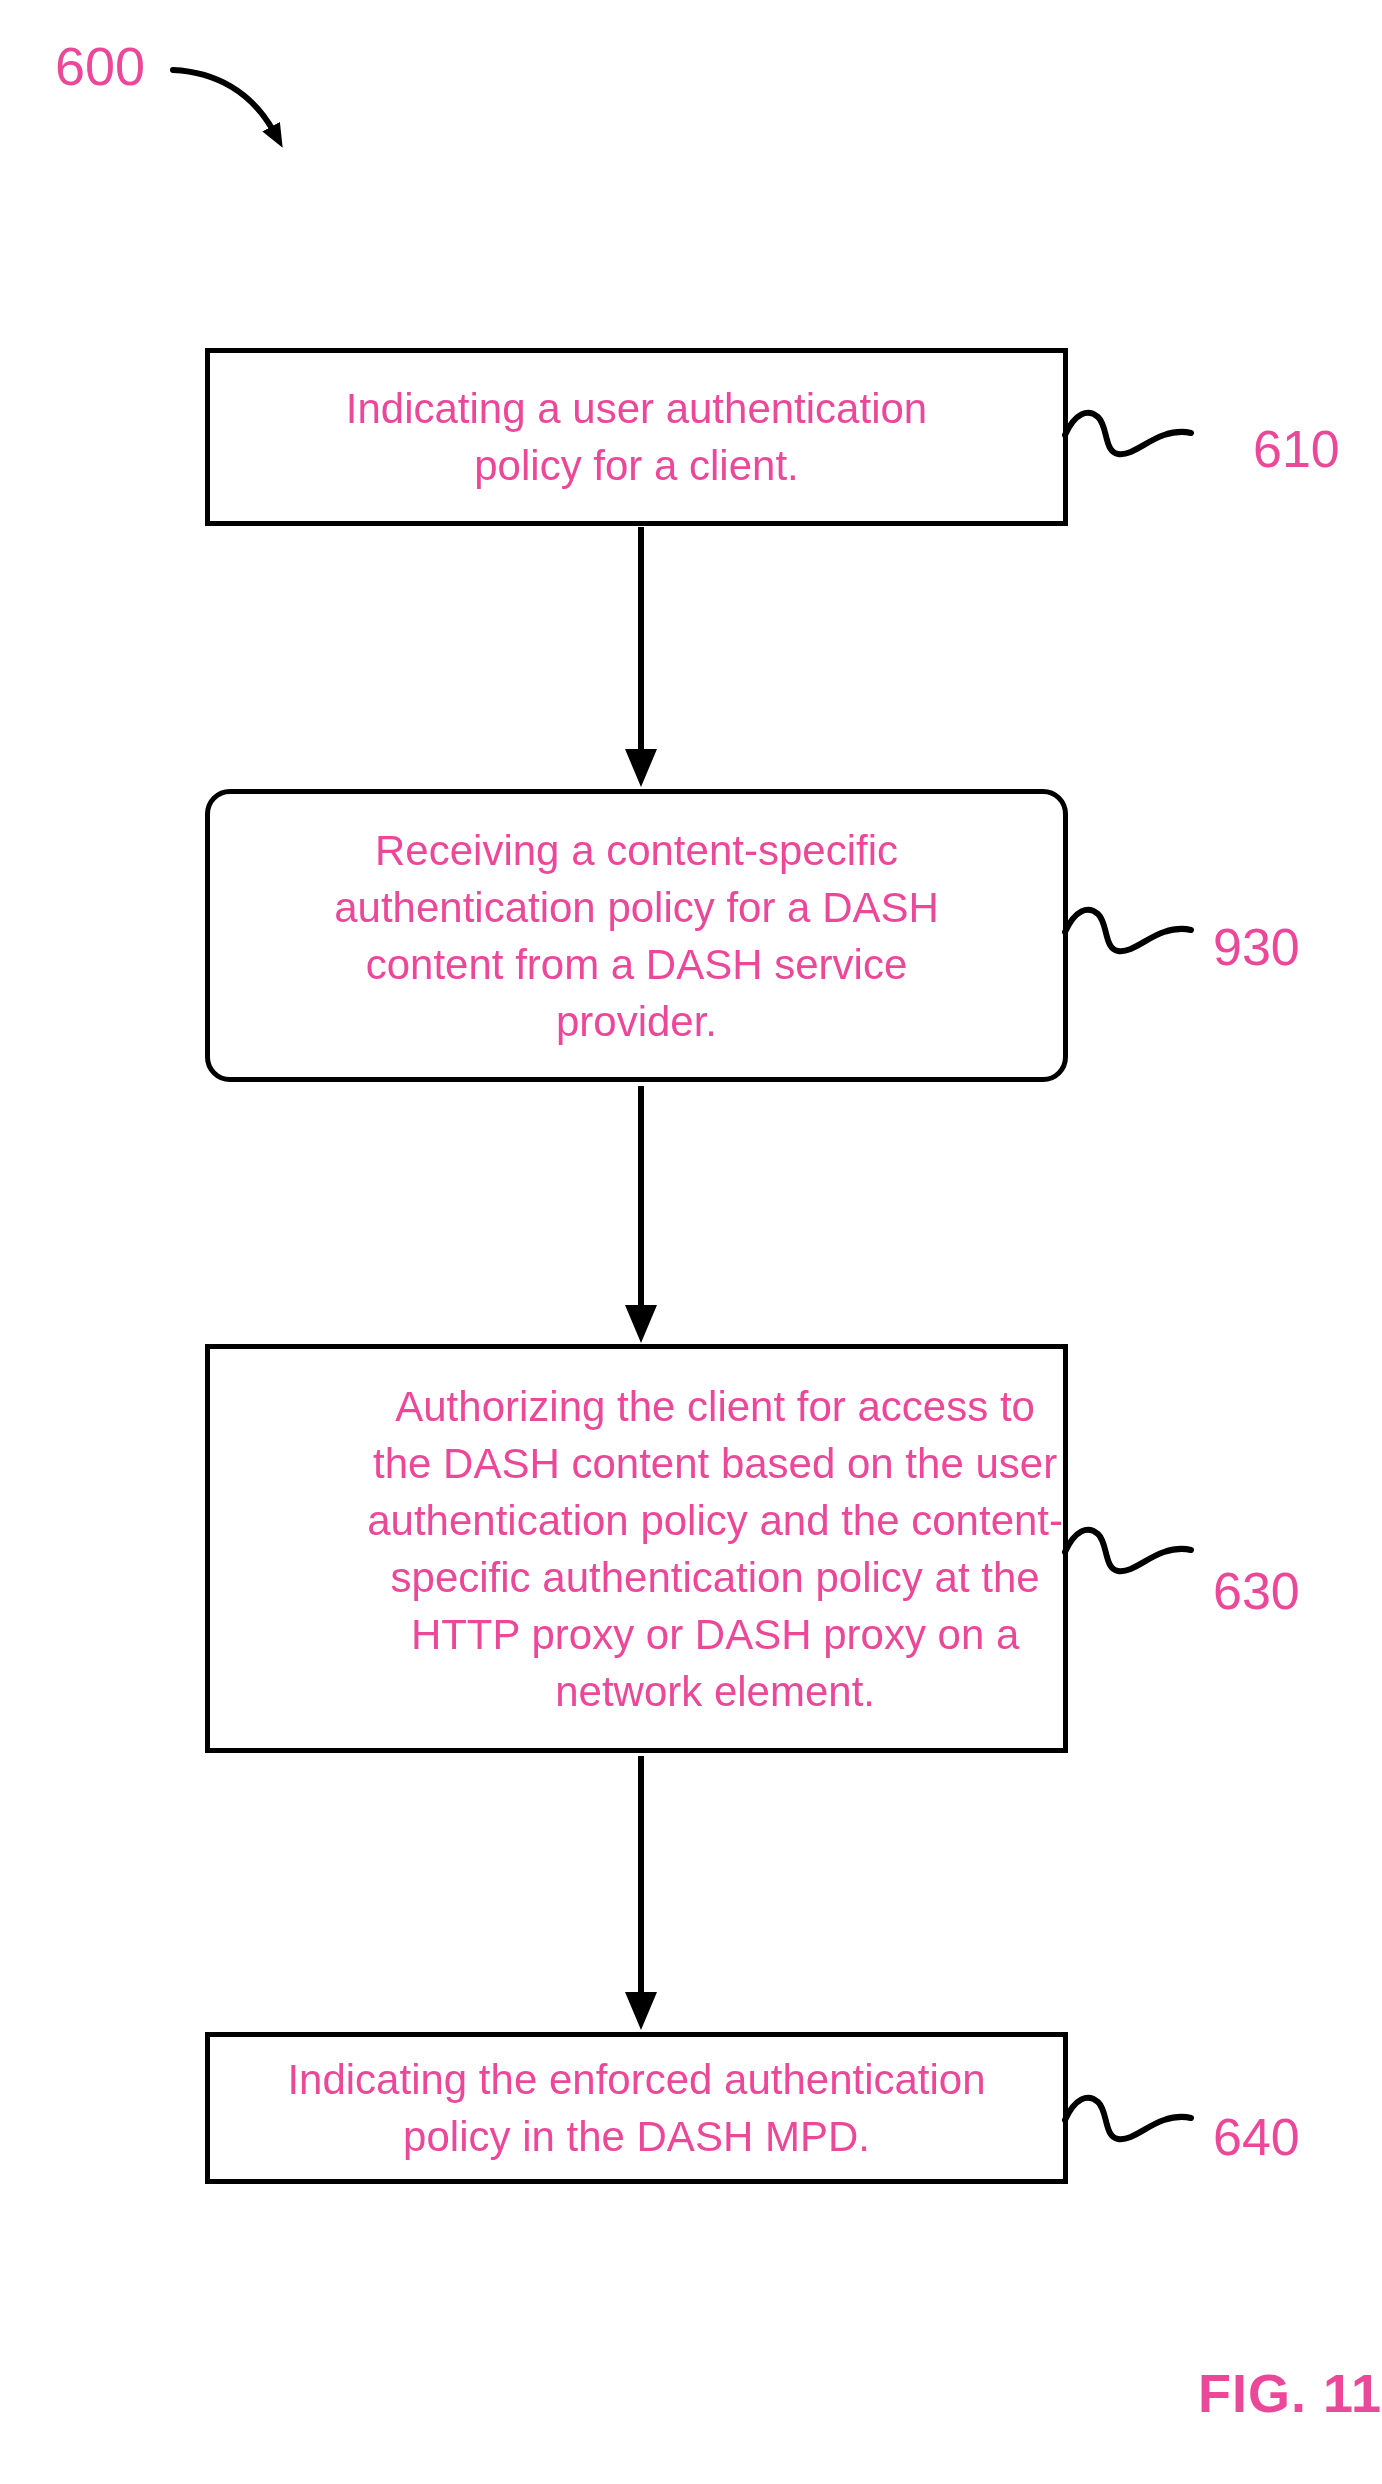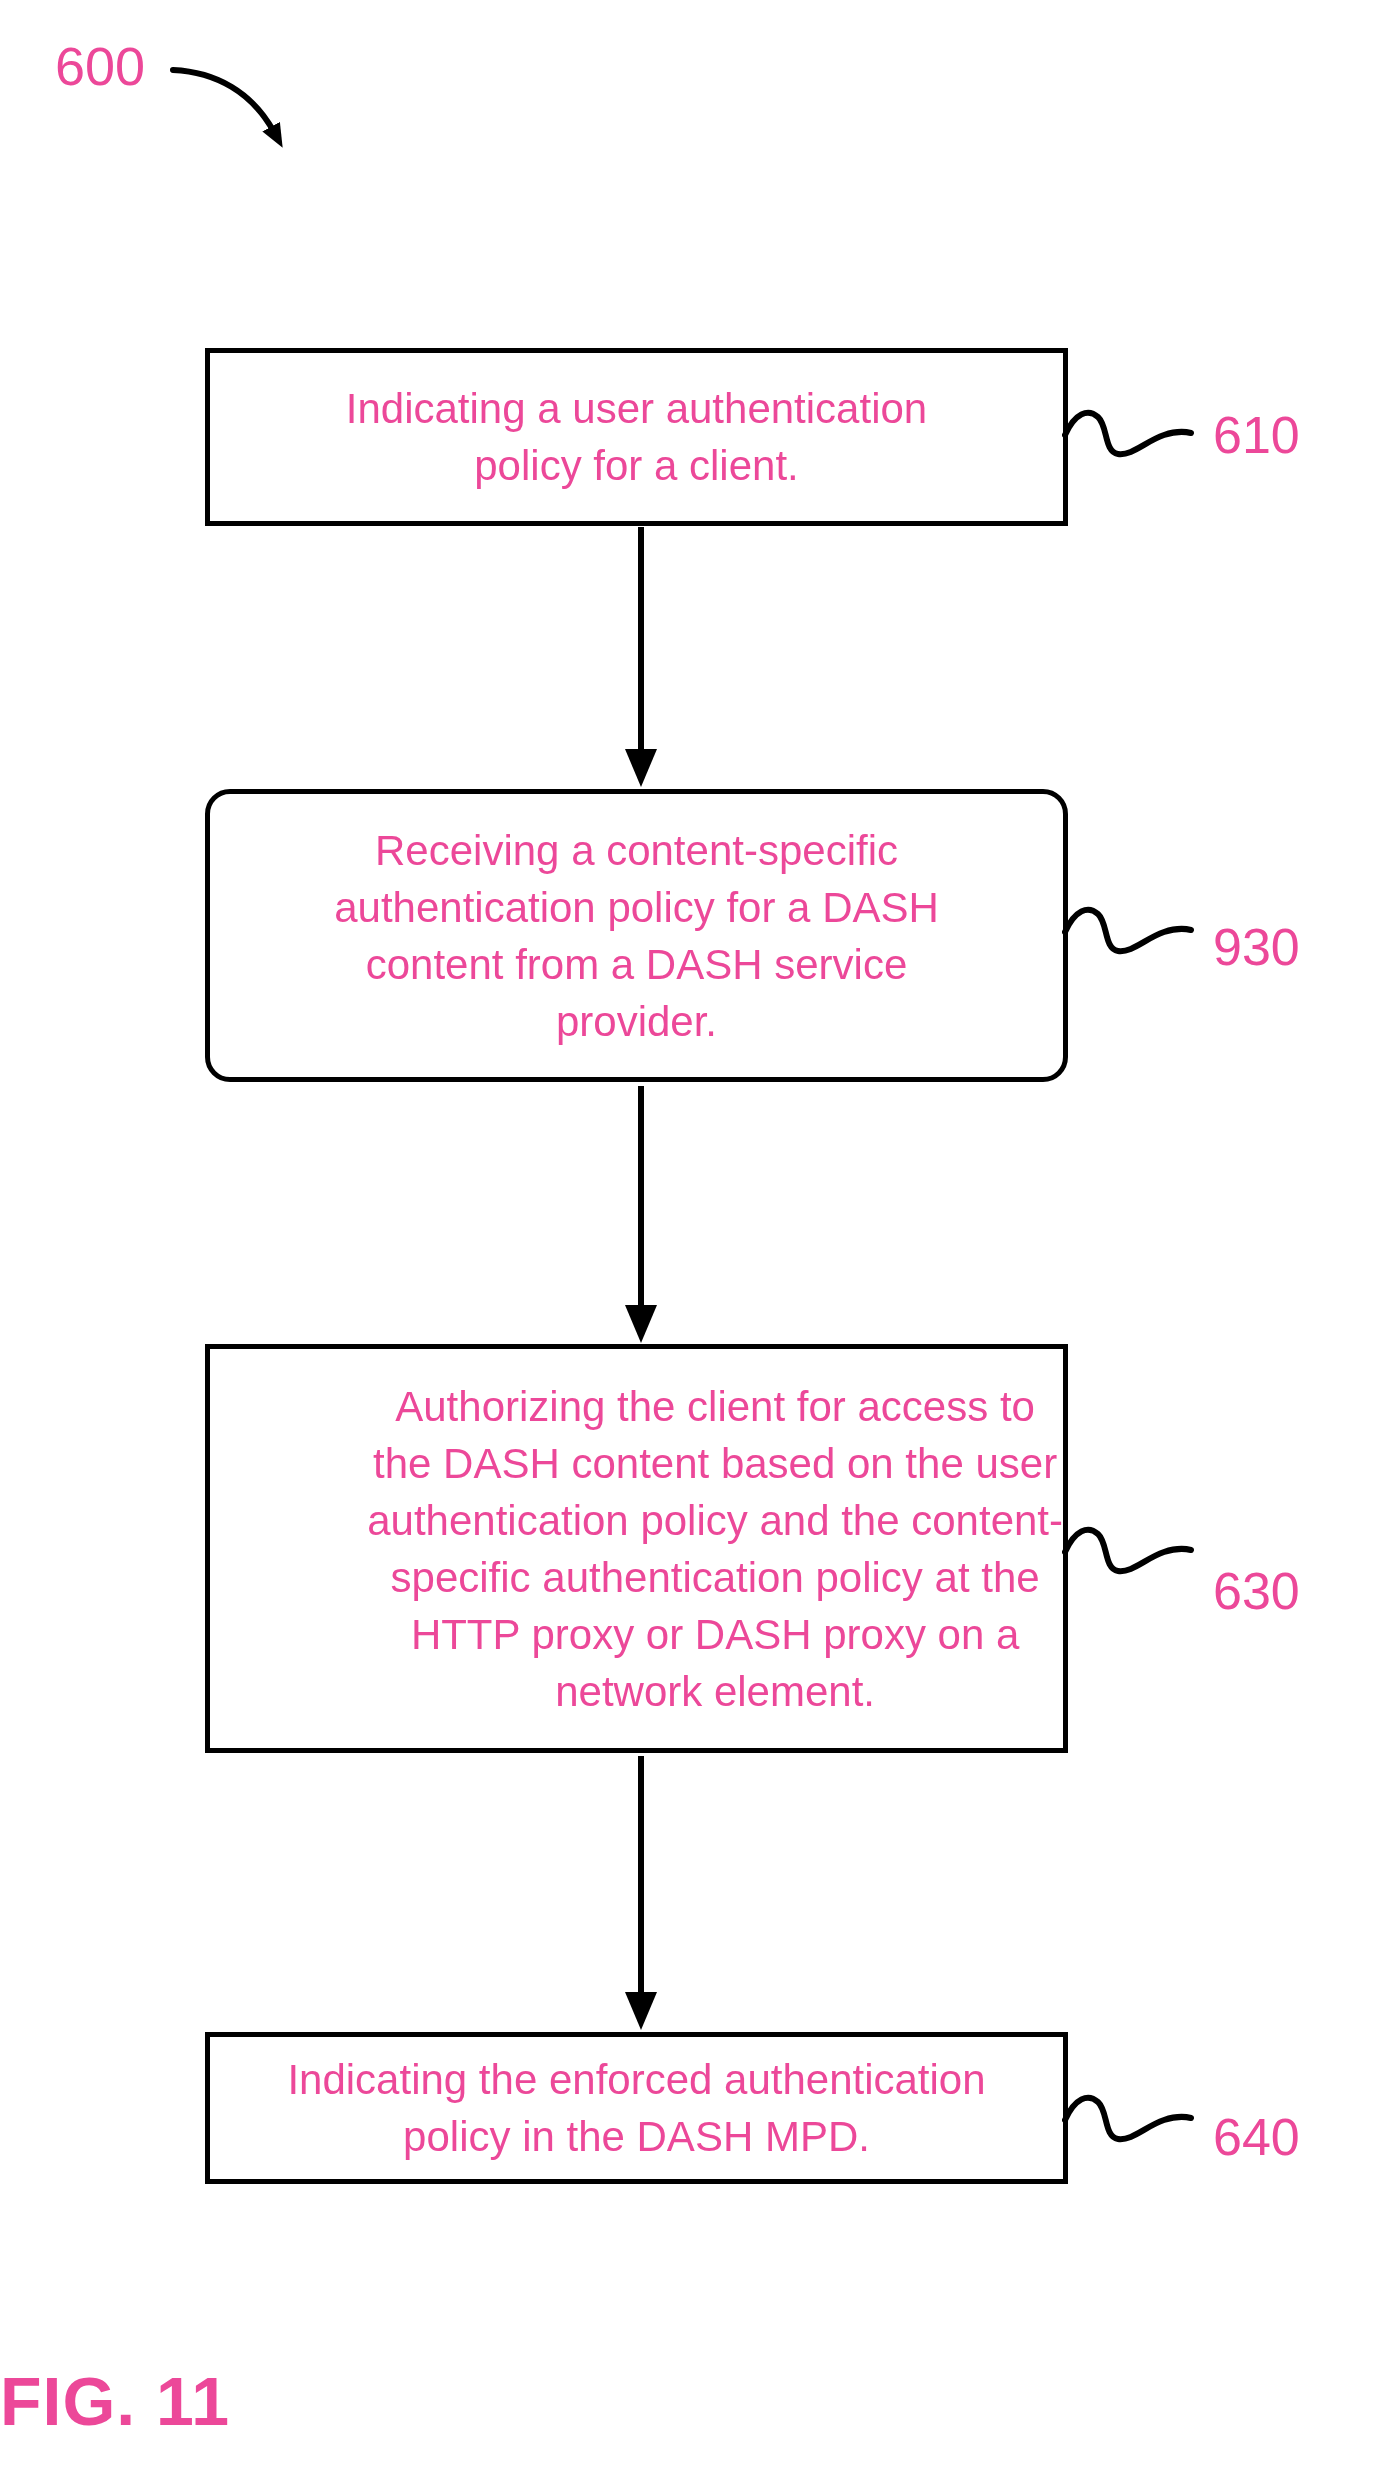--- a/index.html
+++ b/index.html
@@ -96,33 +96,33 @@
   .sq-2 { top: 900px; }
   .sq-3 { top: 1520px; }
   .sq-4 { top: 2088px; }
 
   .ref-label {
     position: absolute;
     left: 1213px;
     font-size: 52px;
     line-height: 58px;
   }
-  .ref-1 { top: 406px; }
+  .ref-1 { top: 420px; margin-left: 40px; }
   .ref-2 { top: 918px; }
   .ref-3 { top: 1538px; margin-top: 24px; }
   .ref-4 { top: 2108px; }
 
   
   .fig-caption {
     position: absolute;
     left: 0;
     top: 2362px;
     width: 1382px;
-    text-align: left;
-    font-size: 68px;
+    text-align: right;
+    font-size: 54px;
     font-weight: bold;
     letter-spacing: 1px;
   }
 </style>
 </head>
 <body>
 
 <div class="figure-canvas">
 
   <div class="ref-600">600</div>

